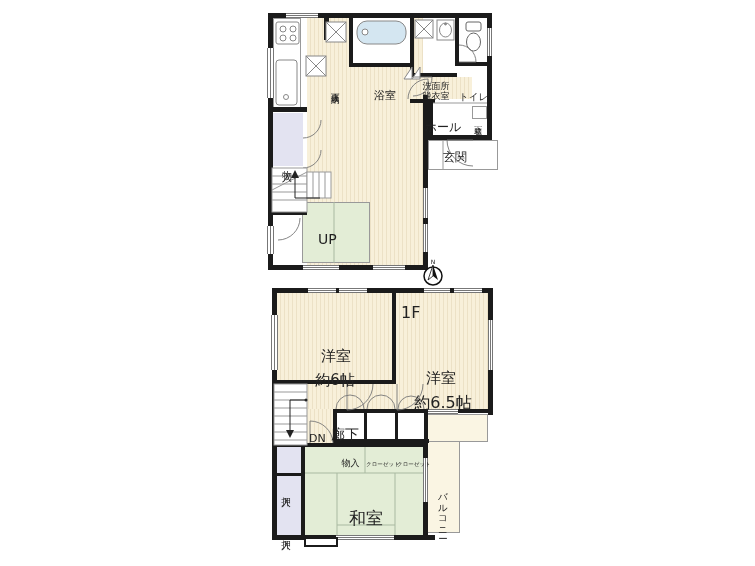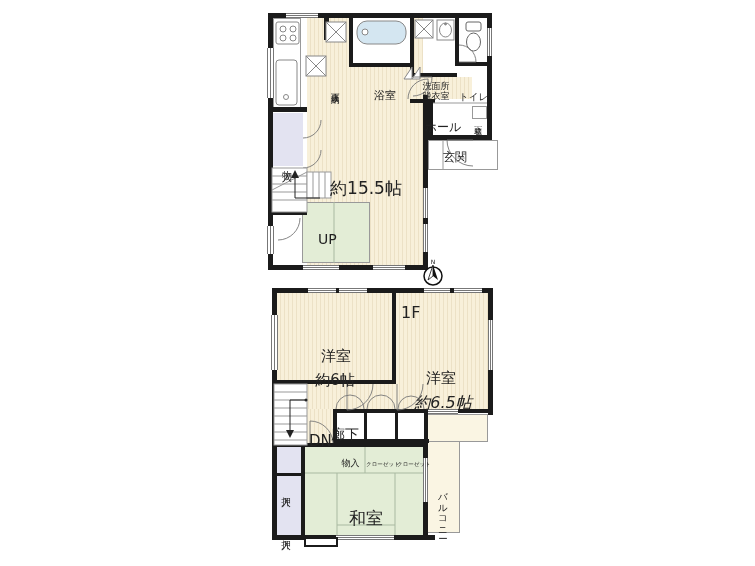--- a/index.html
+++ b/index.html
@@ -209,29 +209,28 @@
   <div class="lab ctr" style="left:365px;top:50px;width:40px;font-size:11px;">浴室</div>
   <div class="lab ctr" style="left:413px;top:41px;width:46px;font-size:9px;">
     <span>洗面所</span><br>
     <span>脱衣室</span>
   </div>
   <div class="lab ctr" style="left:459px;top:52px;width:28px;font-size:9.5px;text-align:right;">トイレ</div>
   <div class="lab ctr" style="left:417px;top:81px;width:52px;font-size:12px;">ホール</div>
   <div class="lab vt" style="left:473px;top:80px;font-size:7.5px;">下駄箱</div>
   <div class="lab ctr" style="left:429px;top:111px;width:52px;font-size:12px;">玄関</div>
   <div class="lab vt" style="left:281px;top:123px;font-size:10px;">物入</div>
-  <div class="lab ctr" style="left:314px;top:139px;width:104px;font-size:17px;">約15.5帖</div>
   <div class="lab" style="left:318px;top:191px;font-size:14px;">UP</div>
   <div class="lab" style="left:401px;top:264px;font-size:16px;">1F</div>
 
   <div class="lab ctr" style="left:306px;top:308px;width:60px;font-size:15px;">洋室</div>
   <div class="lab ctr" style="left:301px;top:332px;width:68px;font-size:15px;">約6帖</div>
   <div class="lab ctr" style="left:411px;top:330px;width:60px;font-size:15px;">洋室</div>
-  <div class="lab ctr" style="left:401px;top:354px;width:84px;font-size:16px;font-style:italic;">約6.5帖</div>
-  <div class="lab" style="left:309px;top:393px;font-size:15px;">DN</div>
+  <div class="lab ctr" style="left:401px;top:354px;width:84px;font-size:16px;">約6.5帖</div>
+  <div class="lab" style="left:309px;top:393px;font-size:11px;">DN</div>
   <div class="lab" style="left:331px;top:386px;font-size:14px;">廊下</div>
   <div class="lab ctr" style="left:336px;top:418px;width:29px;font-size:9px;">物入</div>
   <div class="lab ctr" style="left:366px;top:421px;width:29px;font-size:5.5px;">クローゼット</div>
   <div class="lab ctr" style="left:397px;top:421px;width:28px;font-size:5.5px;">クローゼット</div>
   <div class="lab vt" style="left:280px;top:449px;font-size:9.5px;">押入</div>
   <div class="lab vt" style="left:280px;top:492px;font-size:9.5px;">押入</div>
   <div class="lab ctr" style="left:336px;top:469px;width:60px;font-size:17px;">和室</div>
   <div class="lab vt" style="left:437px;top:446px;font-size:9.5px;">バルコニー</div>
   <div class="lab" style="left:437px;top:537px;font-size:16px;">2F</div>
 

